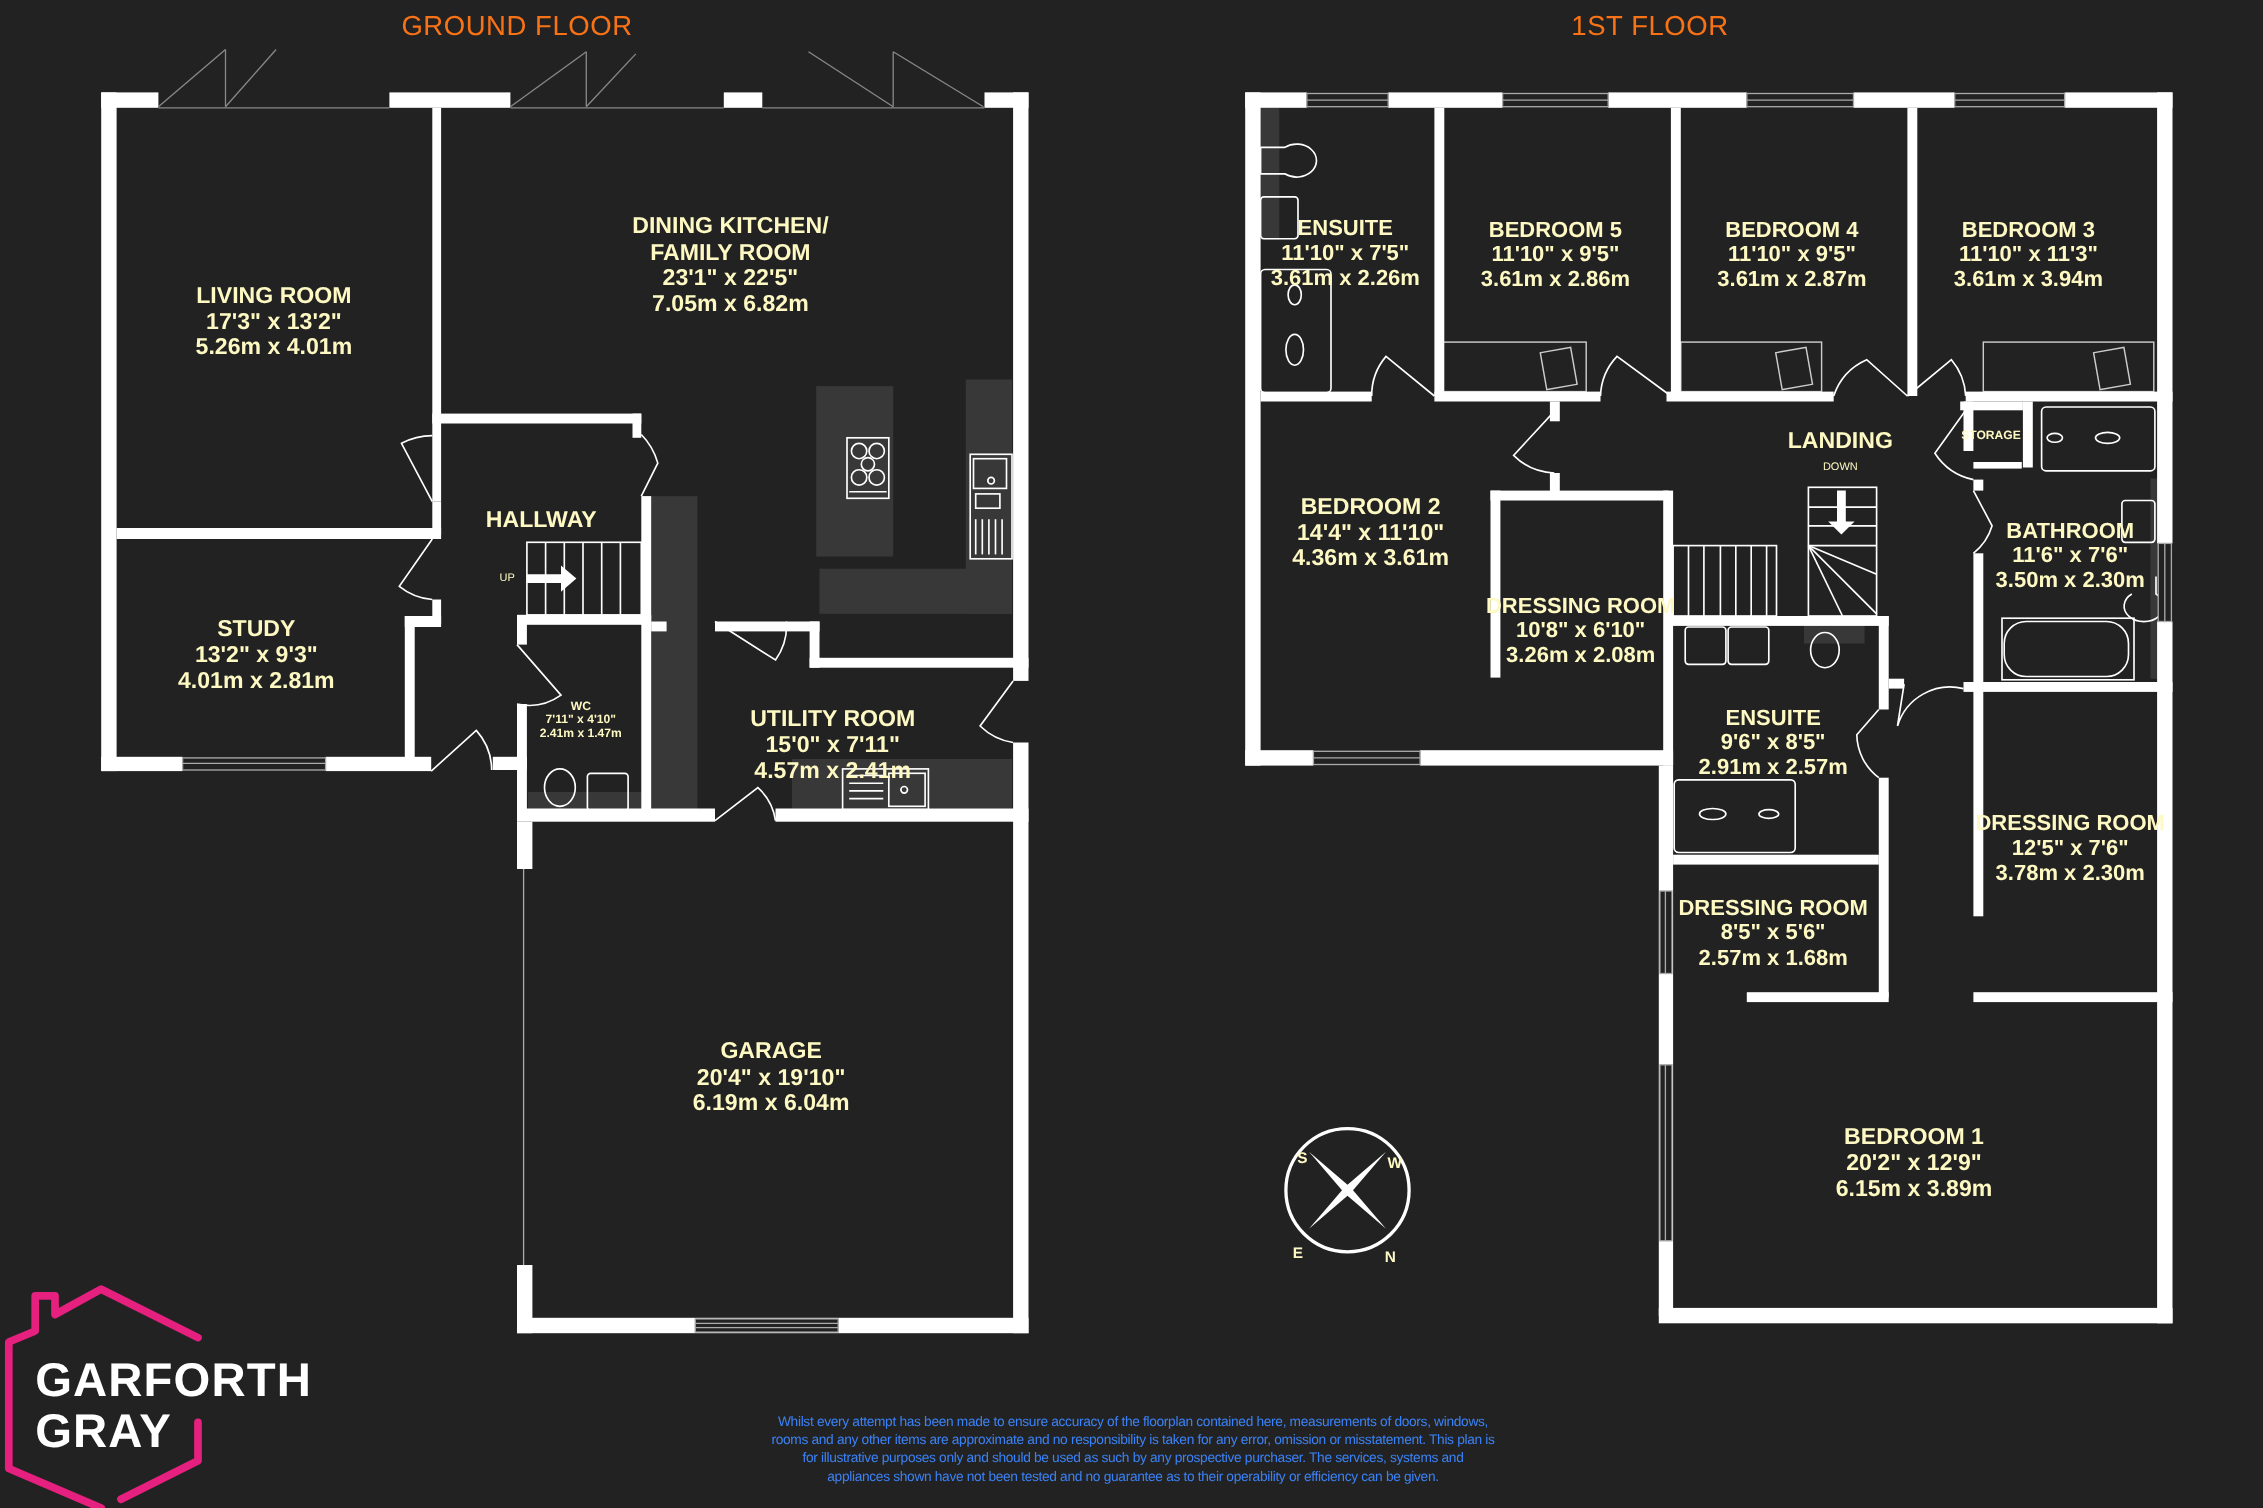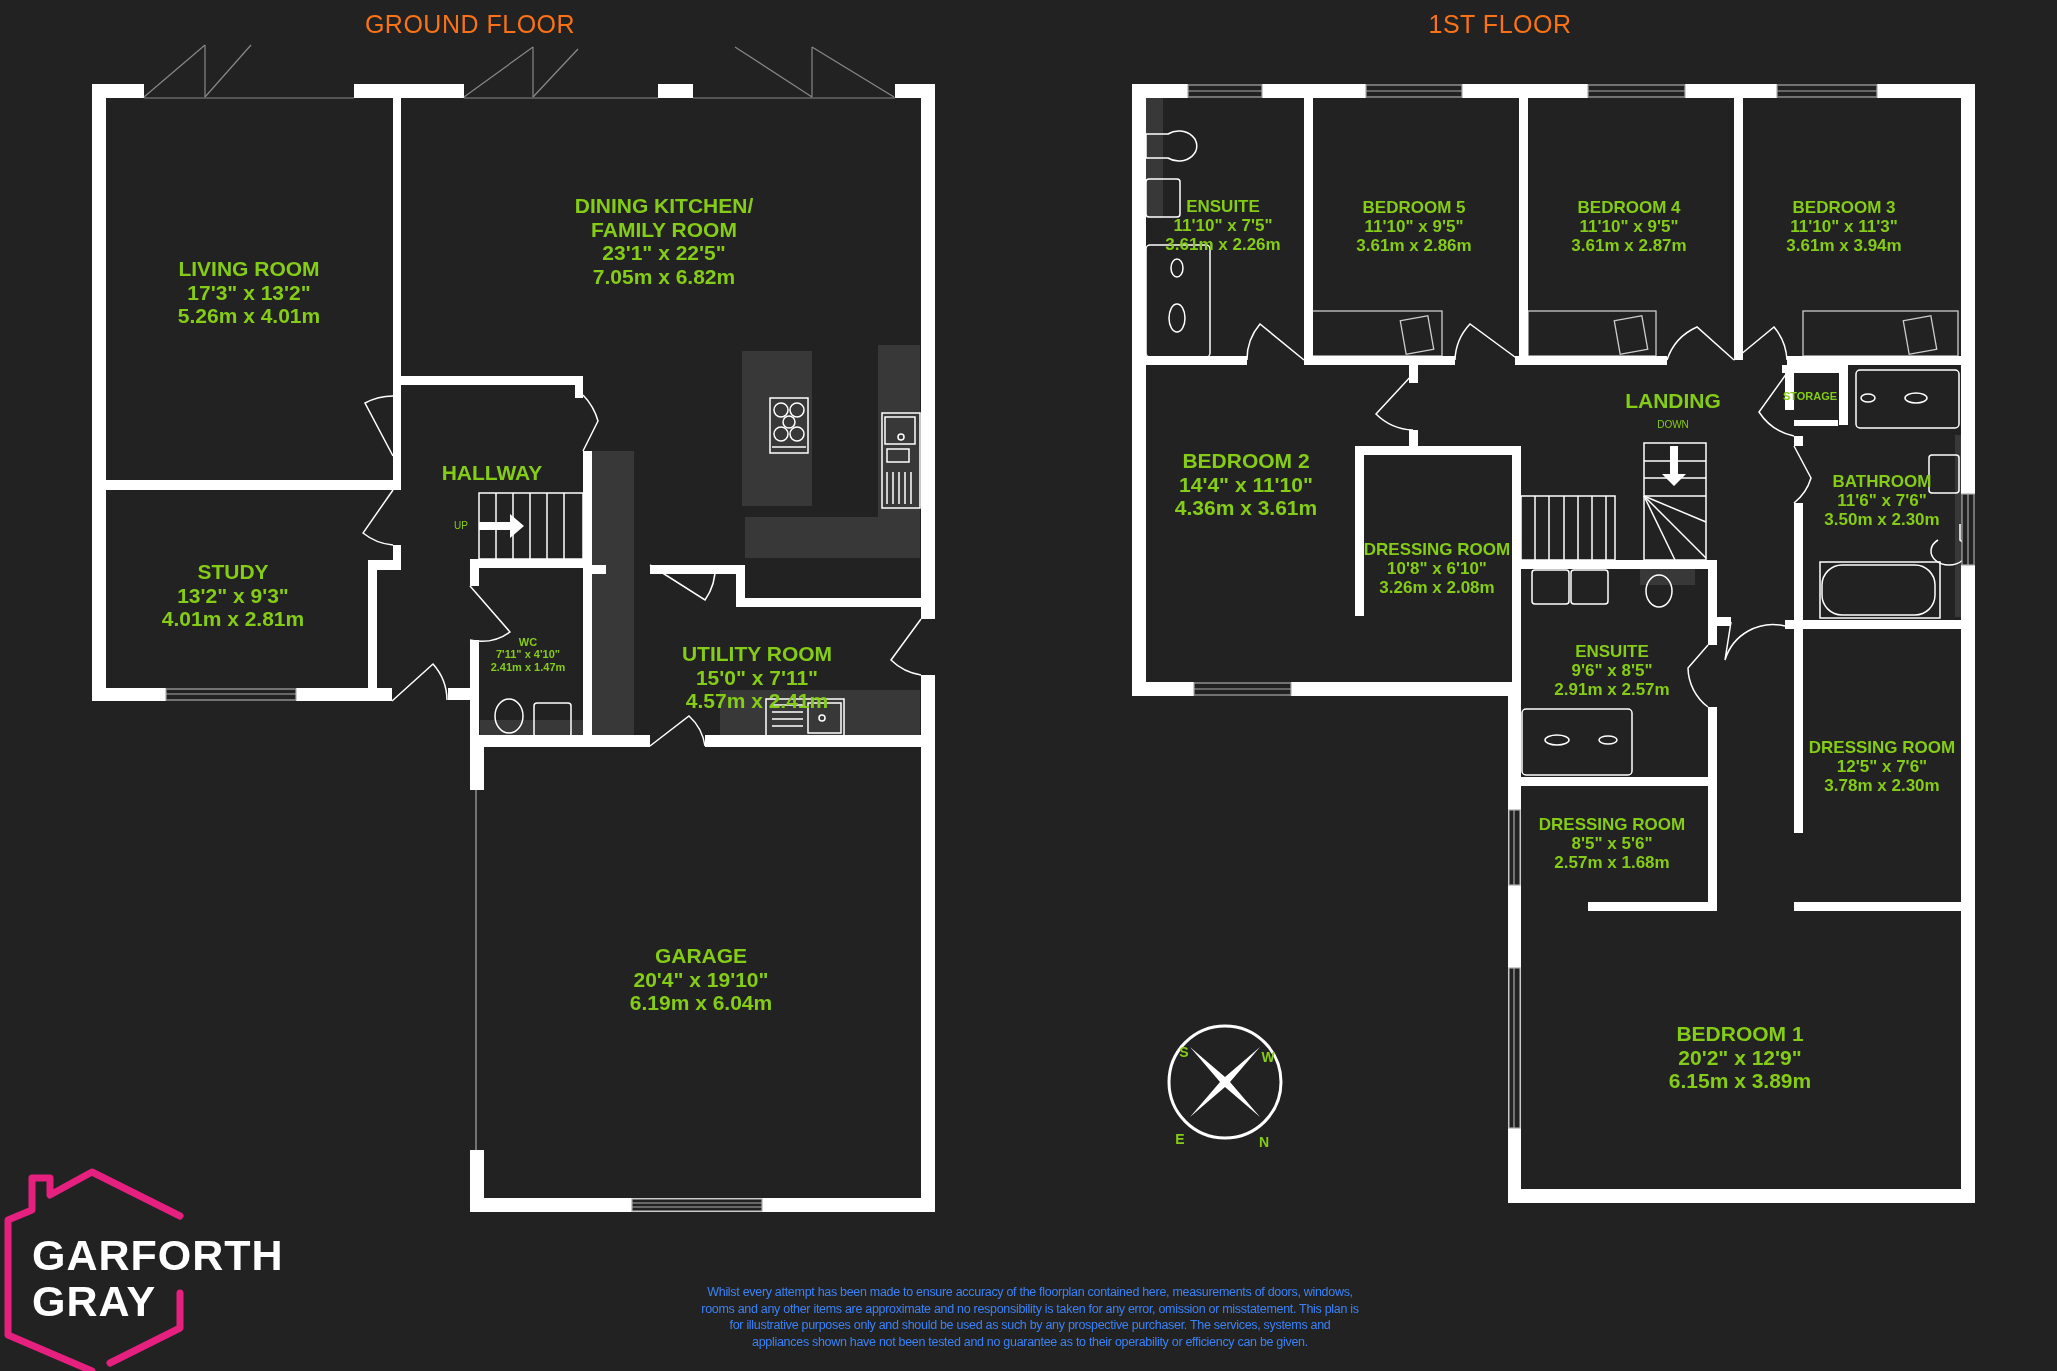--- a/index.html
+++ b/index.html
@@ -2,25 +2,25 @@
 <html><head>
 <meta charset="utf-8">
 <style>
   html, body { margin:0; padding:0; background:#222222; }
   body { width:2057px; height:1371px; position:relative; overflow:hidden;
          font-family:"Liberation Sans", sans-serif; color:#ffffff; }
   .floor-title { position:absolute; font-size:25px; letter-spacing:0.5px; color:#f97316;
                  font-family:"Liberation Sans", sans-serif; text-align:center; }
   svg.plan { position:absolute; left:0; top:0; width:2057px; height:1371px; }
   .lbl { position:absolute; text-align:center; font-weight:bold; line-height:1.12;
-         color:#84cc16; transform:translate(-50%, 0); white-space:nowrap; }
+         color:#fef9c3; transform:translate(-50%, 0); white-space:nowrap; }
   .lbl .n { display:block; }
   .lbl .d { display:block; }
   .lg { font-size:21px; }
-  .md { font-size:17px; }
+  .md { font-size:20px; }
   .sm { font-size:11px; }
   .tiny { font-size:10px; font-weight:normal; }
   .disclaimer { position:absolute; left:700px; top:1284px; width:660px; text-align:center;
                 font-size:12.5px; line-height:1.33; color:#3b82f6; letter-spacing:-0.3px;
                 font-family:"Liberation Sans Narrow", "Liberation Sans", sans-serif; }
   .logo { position:absolute; left:0; top:1150px; width:320px; height:221px; }
   .logo-text { position:absolute; left:32px; font-size:43px; font-weight:bold; color:#ffffff;
                letter-spacing:1px; line-height:1; font-family:"Liberation Sans", sans-serif; }
 </style>
 </head>

